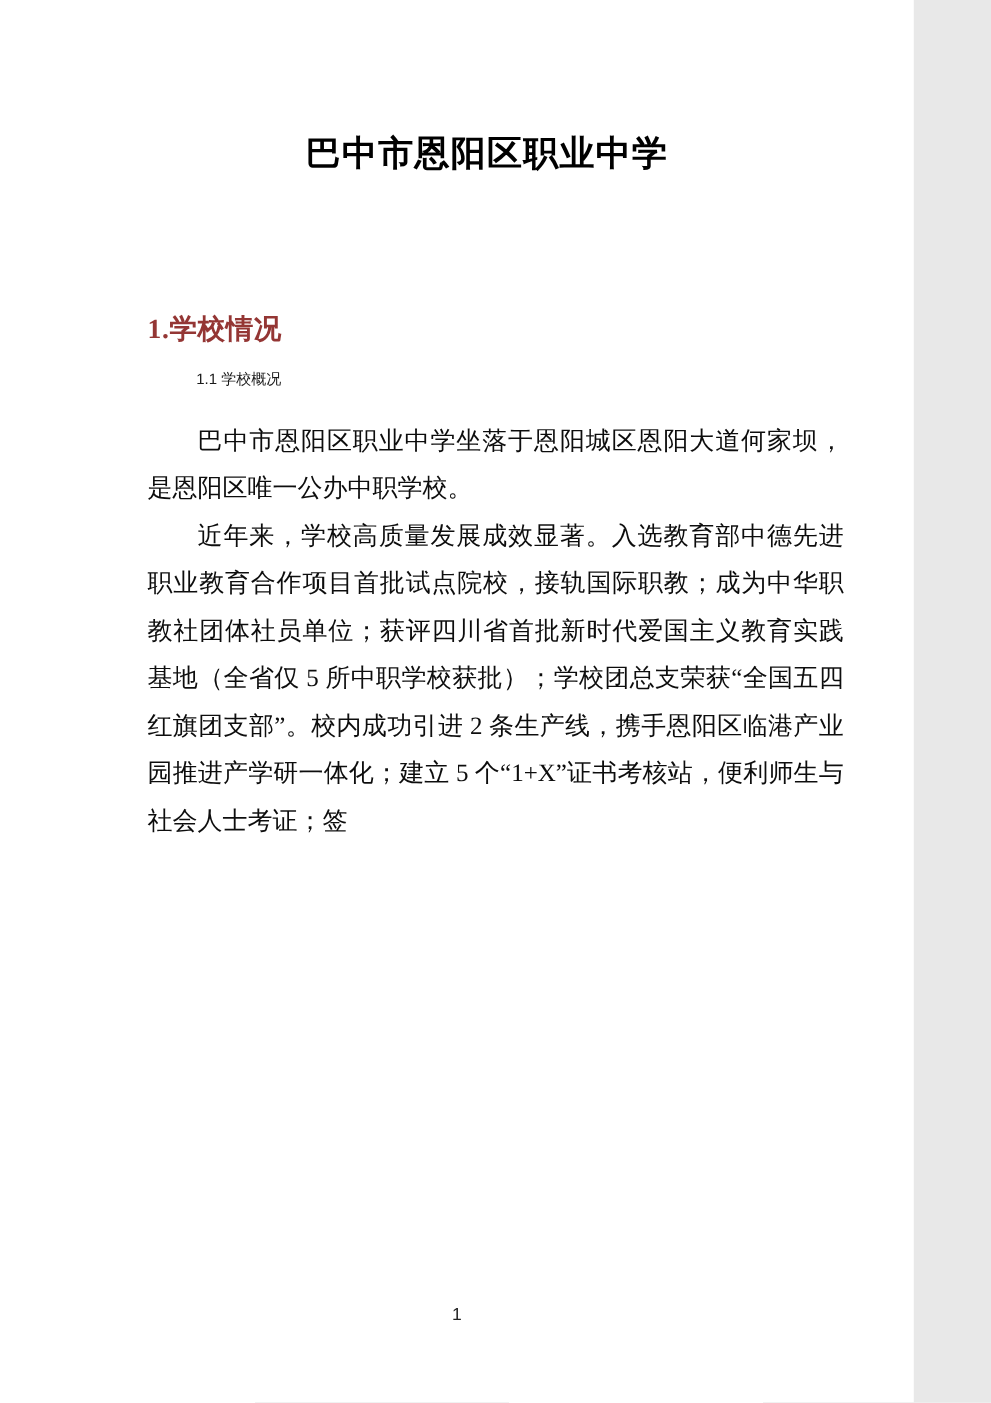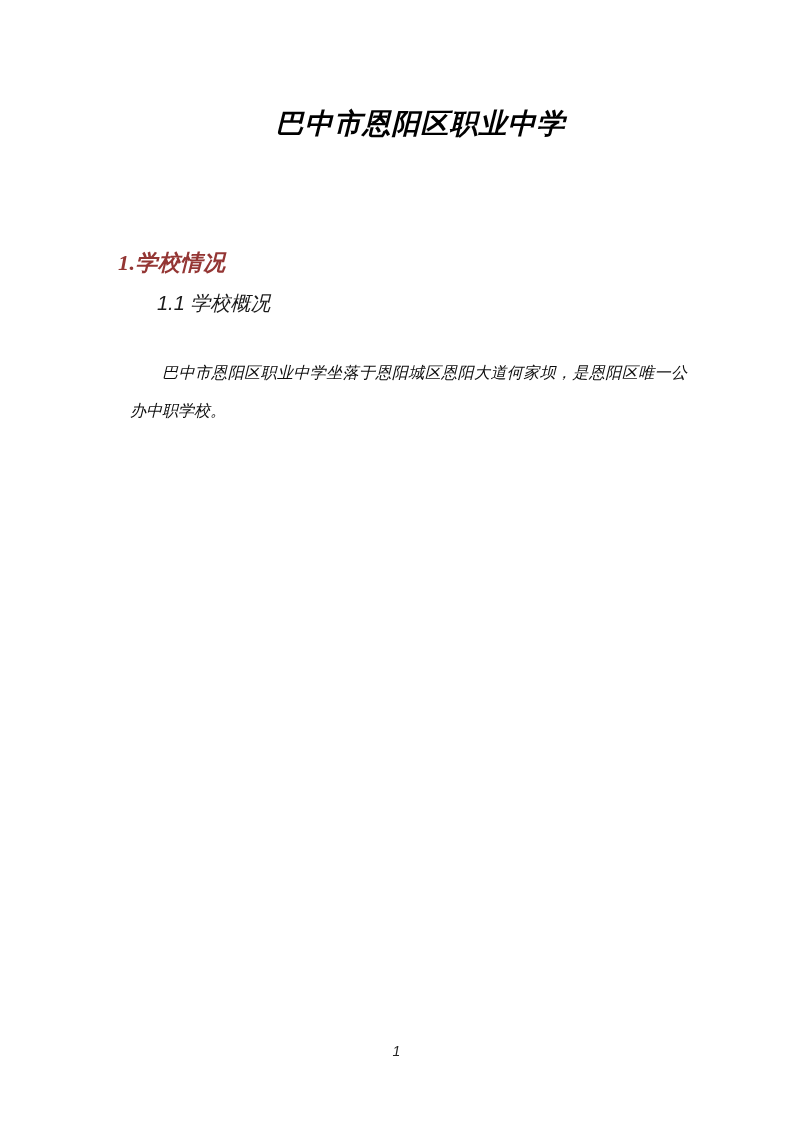--- a/index.html
+++ b/index.html
@@ -2,27 +2,26 @@
 <html><head>
 <meta charset="utf-8">
 <style>
   html, body {
     margin: 0;
     padding: 0;
     background: #e8e8e8;
   }
   .page {
     position: relative;
-    width: 793px;
+    width: 731px;
     height: 1122px;
     background: #ffffff;
     overflow: hidden;
     font-family: "Liberation Serif", "DejaVu Serif", serif;
     color: #111111;
-    font-style: italic;
   }
   .title-block {
     position: absolute;
     top: 99px;
     left: 0;
     width: 100%;
     padding-left: 48px;
     box-sizing: border-box;
     text-align: center;
     font-weight: bold;
@@ -40,36 +39,35 @@
     line-height: 28px;
     font-weight: bold;
     letter-spacing: 0.5px;
   }
   .subsection-heading {
     position: absolute;
     top: 290px;
     left: 157px;
     margin: 0;
     font-family: "Liberation Sans", "DejaVu Sans", sans-serif;
-    font-size: 20px;
+    font-size: 12px;
     line-height: 26px;
     font-weight: normal;
     color: #1a1a1a;
   }
   .body-text {
     position: absolute;
     top: 334px;
-    left: 130px;
+    left: 118px;
     width: 557px;
-    font-size: 16px;
+    font-size: 20px;
     line-height: 38px;
     text-align: justify;
     text-justify: inter-character;
     color: #0d0d0d;
-    margin-top: 20px;
   }
   .body-text p {
     margin: 0;
     text-indent: 2em;
   }
   .page-number {
     position: absolute;
     top: 1041px;
     left: 0;
     width: 100%;
@@ -88,17 +86,18 @@
   <div class="title-block">
     <div>巴中市恩阳区职业中学</div>
   </div>
 
   <h2 class="section-heading" style="color: rgb(148, 54, 52);">1.学校情况</h2>
 
   <h3 class="subsection-heading">1.1 学校概况</h3>
 
   <div class="body-text" style="color: rgb(13, 13, 13);">
     <p>巴中市恩阳区职业中学坐落于恩阳城区恩阳大道何家坝，是恩阳区唯一公办中职学校。</p>
+    <p>近年来，学校高质量发展成效显著。入选教育部中德先进职业教育合作项目首批试点院校，接轨国际职教；成为中华职教社团体社员单位；获评四川省首批新时代爱国主义教育实践基地（全省仅 5 所中职学校获批）；学校团总支荣获“全国五四红旗团支部”。校内成功引进 2 条生产线，携手恩阳区临港产业园推进产学研一体化；建立 5 个“1+X”证书考核站，便利师生与社会人士考证；签</p>
   </div>
 
   <div class="page-number">1</div>
 
 </div>
 
 </body></html>

